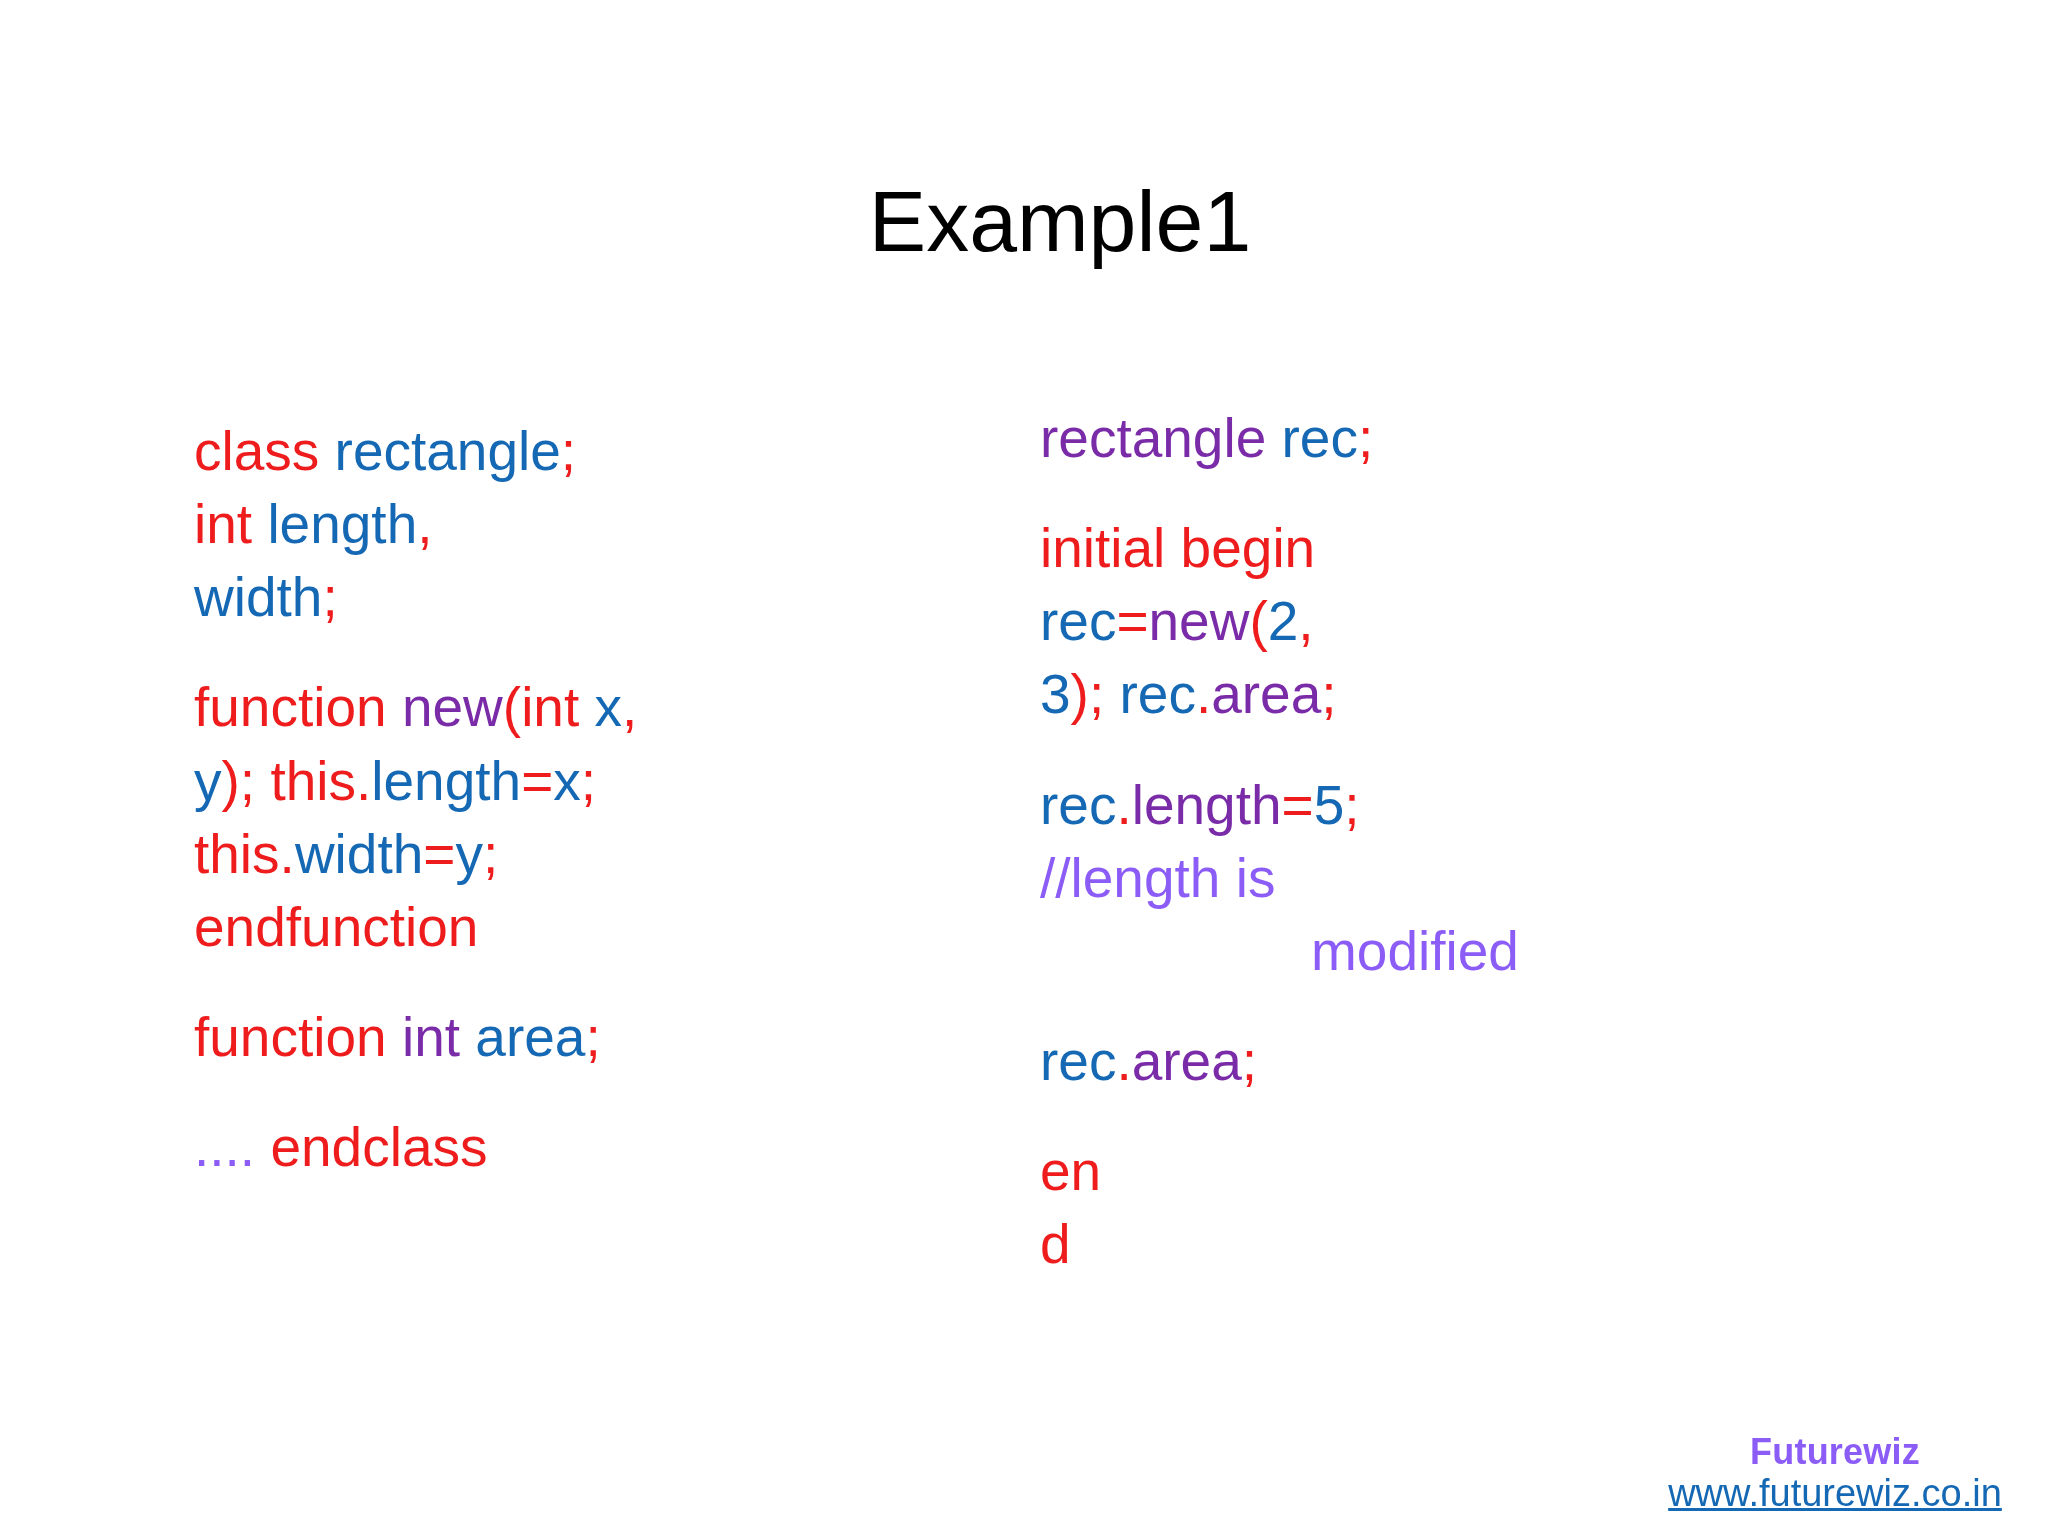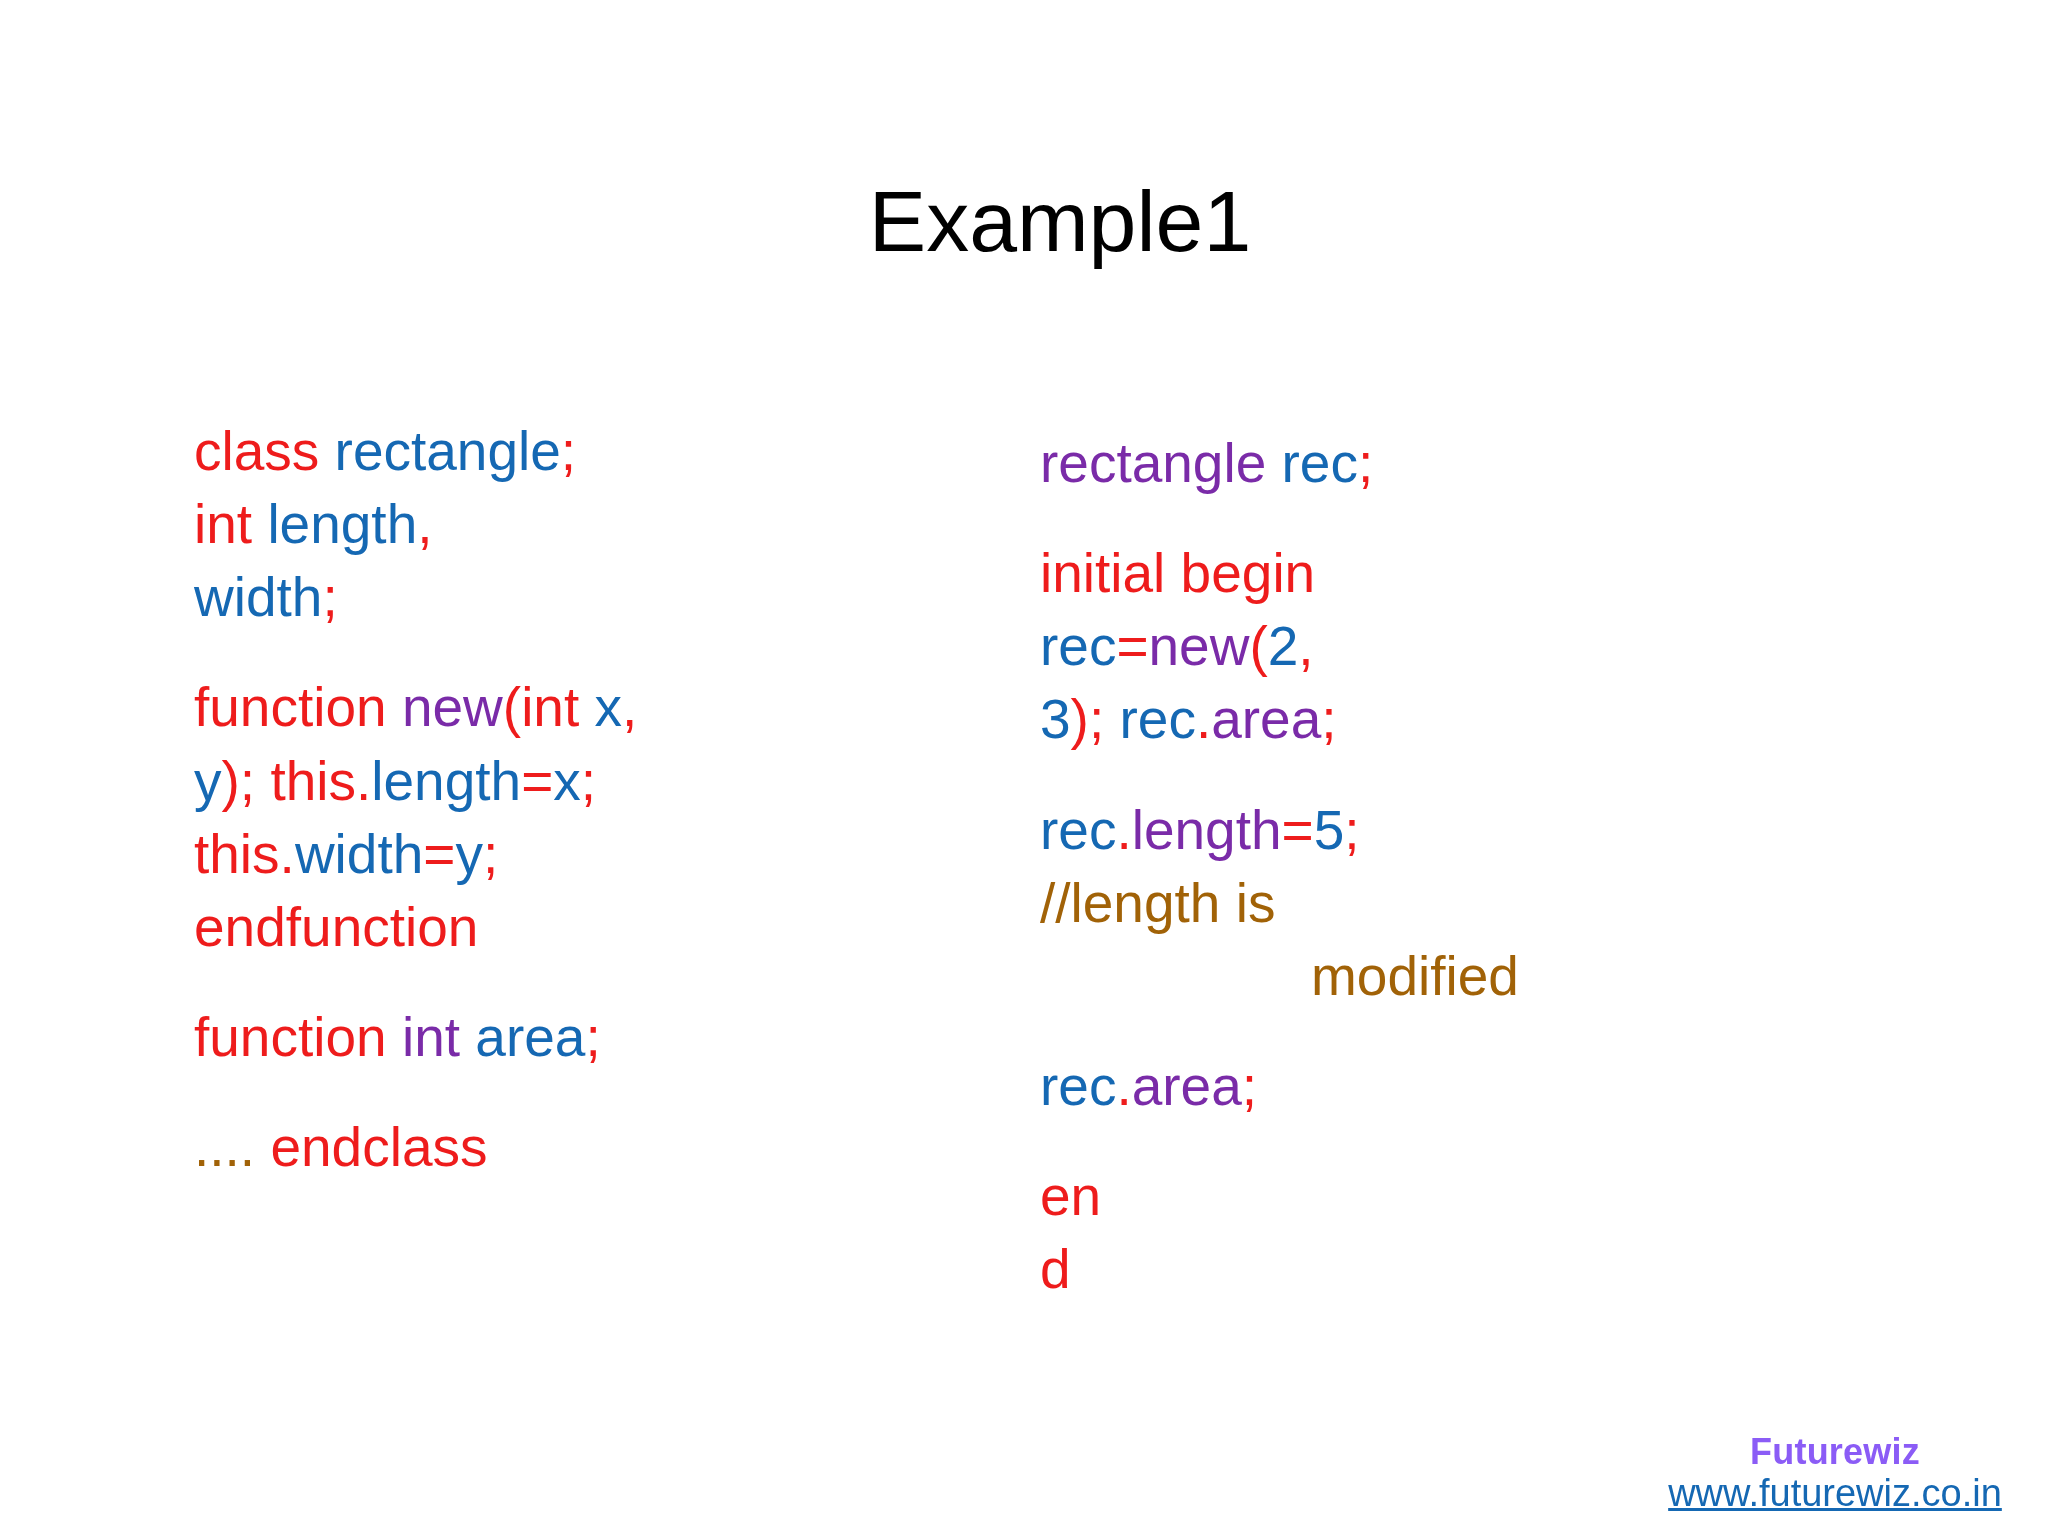--- a/index.html
+++ b/index.html
@@ -33,31 +33,31 @@
 
   
   .code-col {
     position: absolute;
     font-size: 55px;
     line-height: 1.33;
     font-weight: 400;
     white-space: pre-wrap;
   }
   #left-column  { left: 194px;  top: 415px; width: 720px; }
-  #right-column { left: 1040px; top: 427px; width: 700px; }
+  #right-column { left: 1040px; top: 402px; width: 700px; }
 
   .code-line { display: block; }
   .code-line.gap-before { margin-top: 37px; }
   .code-line.indent { text-indent: 50px; text-align: center; }
 
   
   .tok-key   { color: #EE1C1C; }   
   .tok-id    { color: #1568B3; }   
   .tok-type  { color: #7A2BA8; }   
-  .tok-com   { color: #a16207; }   
+  .tok-com   { color: #8b5cf6; }   
 
   
   #footer-brand {
     position: absolute;
     left: 1622px;
     top: 1432px;
     width: 426px;
     text-align: center;
   }
   #brand-name {

